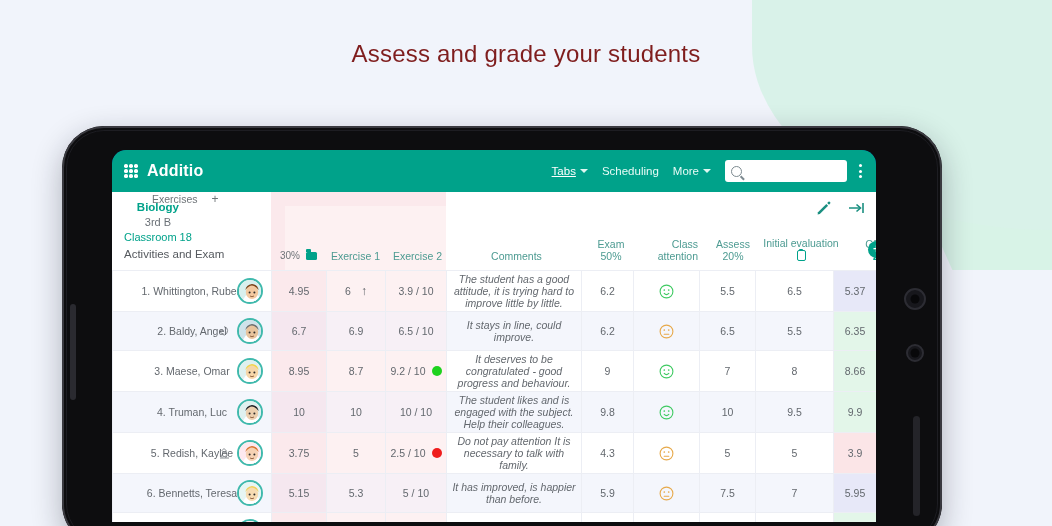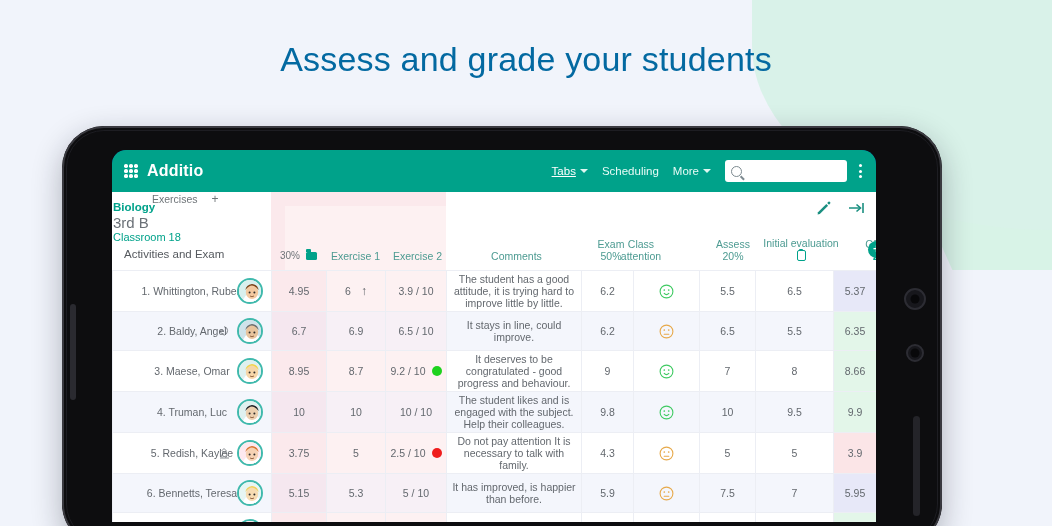--- a/index.html
+++ b/index.html
@@ -118,24 +118,24 @@
   .mag::after {
     content:''; position:absolute; right:-4px; bottom:-3px;
     width:5px; height:1.6px; background:#7d8a90; transform:rotate(45deg);
   }
   .kebab { display:flex; flex-direction:column; gap:2.5px; padding:4px; }
   .kebab i { width:3px; height:3px; border-radius:50%; background:#ffffff; }
 
   
   .subhead { position:relative; height:78px; background:#ffffff; }
   .course {
-    position:absolute; left:1px; top:8px; line-height:15px;
+    position:absolute; left:12px; top:8px; line-height:15px;text-align:center;
   }
   .course .c1 { color:#00a28a; font-size:11.5px; font-weight:bold; }
-  .course .c2 { color:#6b7177; font-size:15px; }
+  .course .c2 { color:#6b7177; font-size:11px; }
   .course .c3 { color:#00a28a; font-size:11px; }
   .tools { position:absolute; right:10px; top:8px; display:flex; gap:16px; align-items:center; }
   .pencil { width:16px; height:16px; position:relative; }
   .pencil svg, .arrowbar svg { display:block; }
   .arrowbar { width:18px; height:16px; }
 
   
   .ex-band {
     position:absolute; left:159px; top:0; width:175px; height:78px;
     background:#fbe9ec;
@@ -197,21 +197,21 @@
     font-size:10.5px; color:#63686e; text-align:center;
     height:39px; padding:2px 4px; vertical-align:middle;
   }
   tr.odd td { background:#ffffff; }
   tr.even td { background:#f4f6fc; }
   td.name { text-align:left; padding-left:8px; position:relative; color:#5d6268; font-size:10.5px; }
   td.c-ex  { background:#fdf1f2 !important; }
   td.c-ex.even  { background:#f7f0f6 !important; }
   td.c-pct { background:#fbe9ec !important; }
   td.c-pct.even { background:#f5e7ef !important; }
-  td.comment { font-size:10px; line-height:12px; color:#63686e; }
+  td.comment { font-size:10px; line-height:12px; color:#63686e;font-style:italic; }
   td.gpa-green { background:#e3f6e9 !important; }
   td.gpa-lav   { background:#e7e8f8 !important; }
   td.gpa-pink  { background:#fbe5e7 !important;margin-left:8px; }
 
   .avatar {
     position:absolute; right:8px; top:50%; transform:translateY(-50%);
     width:26px; height:26px; border-radius:50%;
     border:2px solid #3fb9ac; overflow:hidden;
   }
   .badge {
@@ -221,21 +221,21 @@
   .dot { display:inline-block; width:10px; height:10px; border-radius:50%; margin-left:6px; vertical-align:-1px; }
   .dot.green { background:#1ed21e; }
   .dot.red { background:#ef1d1d; }
   .uparrow { display:inline-block; margin-left:10px; color:#5d6268; font-size:12px; }
 
   .smiley { width:15px; height:15px; display:inline-block; vertical-align:middle; }
 
   
   .headline {
     position:absolute; top:40px; left:0; width:100%;
-    text-align:center; font-size:34px; color:#0369a1;
+    text-align:center; font-size:24px; color:#7f1d1d;
     letter-spacing:.2px;
   }
 </style>
 </head>
 <body>
 
 <div class="bg-base"></div>
 <div class="bg-blob"></div>
 <div class="bg-blob2"></div>
 
@@ -333,21 +333,21 @@
 
       <div class="colhead" style="left:214px; width:59px;">Exercise 1</div>
       <div class="colhead" style="left:276px; width:59px;margin-top:6px;">Exercise 2</div>
       <div class="colhead" style="left:337px; width:135px;margin-top:32px;">Comments</div>
 
       <div class="colhead" style="left:473px; width:52px;">
         <div>Exam</div>
         <div>50%</div>
       </div>
 
-      <div class="colhead" style="left:496px; width:66px;">Class attention</div>
+      <div class="colhead" style="left:520px; width:66px;text-align:right;">Class attention</div>
 
       <div class="colhead" style="left:593px; width:56px;">
         <div>Assess</div>
         <div>20%</div>
       </div>
 
       <div class="colhead" style="left:650px; width:78px; bottom:8px;">
         <div>Initial evaluation</div>
         <div style="margin-top:1px;"><span class="clip"></span></div>
       </div>

